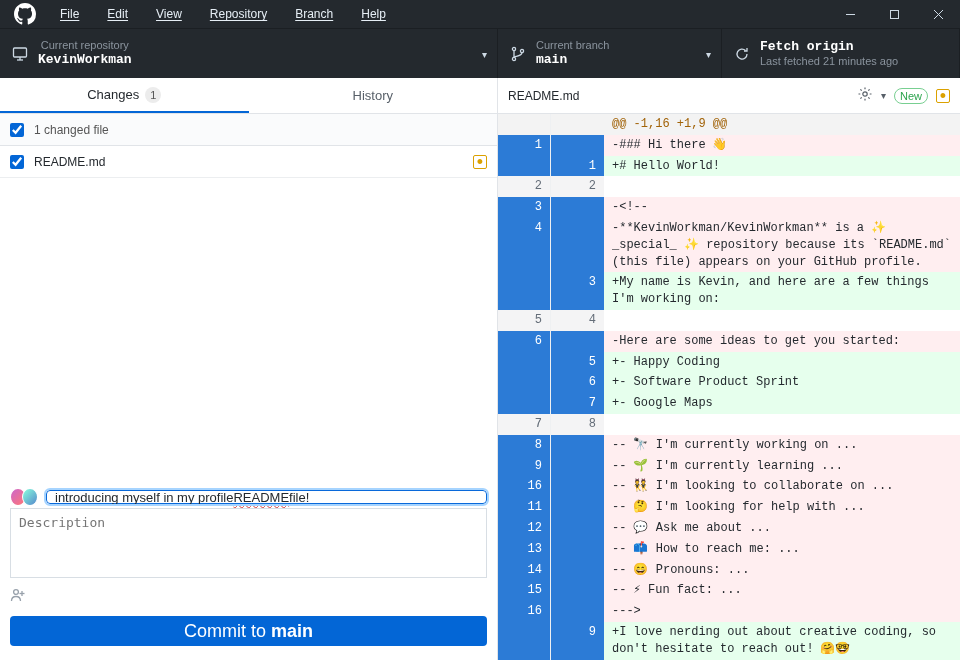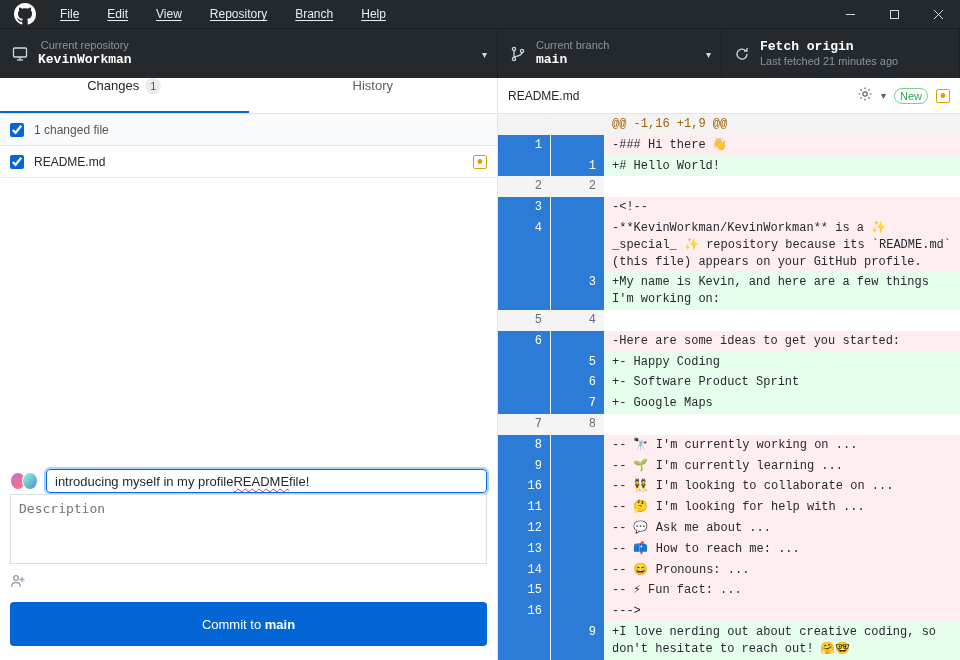--- a/index.html
+++ b/index.html
@@ -65,21 +65,21 @@
   .caret-down { position:absolute; right:10px; top:50%; transform:translateY(-50%); color:#cdd9e4; font-size:10px;}
   .tool-block .stack { display:flex; flex-direction:column; line-height:1.25;}
 
   
   .columns { display:flex; height: calc(660px - 28px - 50px); }
   .left-col { width: 498px; border-right: 1px solid #e1e4e8; display:flex; flex-direction:column; }
   .right-col { flex:1; display:flex; flex-direction:column; min-width:0; }
 
   
   .tabs { display:flex; height: 36px; border-bottom: 1px solid #e1e4e8; }
-  .tab { flex:1; display:flex; align-items:flex-start; justify-content:center; font-size:13px; color:#586069; cursor:pointer; gap:6px;}
+  .tab { flex:1; display:flex; align-items:center; justify-content:center; font-size:13px; color:#586069; cursor:pointer; gap:6px;}
   .tab.active { color:#24292e; border-bottom: 2px solid #0366d6; }
   .badge { display:inline-flex; align-items:center; justify-content:center; min-width:16px; height:16px; padding:0 4px; border-radius:8px; background:#ececec; font-size:11px; color:#555; }
 
   
   .changed-header {
     height: 32px; display:flex; align-items:center; padding: 0 10px;
     border-bottom: 1px solid #e1e4e8; gap:10px; background:#fafbfc;
   }
   .changed-header input[type=checkbox]{ width:14px; height:14px; }
   .changed-header .label { flex:1; color:#555; font-size:12px; }
@@ -93,31 +93,31 @@
 
   .left-spacer { flex:1; }
 
   
   .commit-area { padding: 10px 10px 14px 10px; }
   .commit-row1 { display:flex; gap:8px; align-items:center; }
   .avatars { width:28px; height:20px; display:flex; align-items:center; }
   .av { width:18px; height:18px; border-radius:50%; background:linear-gradient(135deg,#8fd,#58c); border:1px solid #fff; margin-left:-4px;}
   .av:first-child { margin-left:0; background:linear-gradient(135deg,#c6c,#f77);}
   .summary-input {
-    flex:1; height:24px; border:1px solid #0969da; outline:2px solid #a6d4ff; border-radius:4px;
+    flex:1; height:14px; border:1px solid #0969da; outline:2px solid #a6d4ff; border-radius:4px;
     padding: 0 8px; font-size:13px; color:#24292e;
   }
   .desc-area {
     width:100%; margin-top:1px; height:70px; border:1px solid #d8dee4; border-radius:0;
     padding:6px 8px; font-size:13px; color:#7e8994; resize:none;
   }
   .coauthor { margin-top:6px; color:#98a1ab; font-size:15px; }
   .commit-btn {
-    width:100%; margin-top:10px; height:44px; background:#0366d6; color:#fff; border:none; border-radius:4px;
-    font-size:13px; font-weight:500;
+    width:100%; margin-top:10px; height:30px; background:#0366d6; color:#fff; border:none; border-radius:4px;
+    font-size:18px; font-weight:500;
   }
   .commit-btn b{ font-weight:700; }
 
   
   .file-header {
     height:36px; display:flex; align-items:center; padding: 0 10px;
     border-bottom:1px solid #e1e4e8; gap:8px;
   }
   .file-header .fname { flex:1; font-size:12px; color:#24292e; }
   .gear-icon { color:#586069; font-size:14px; }

